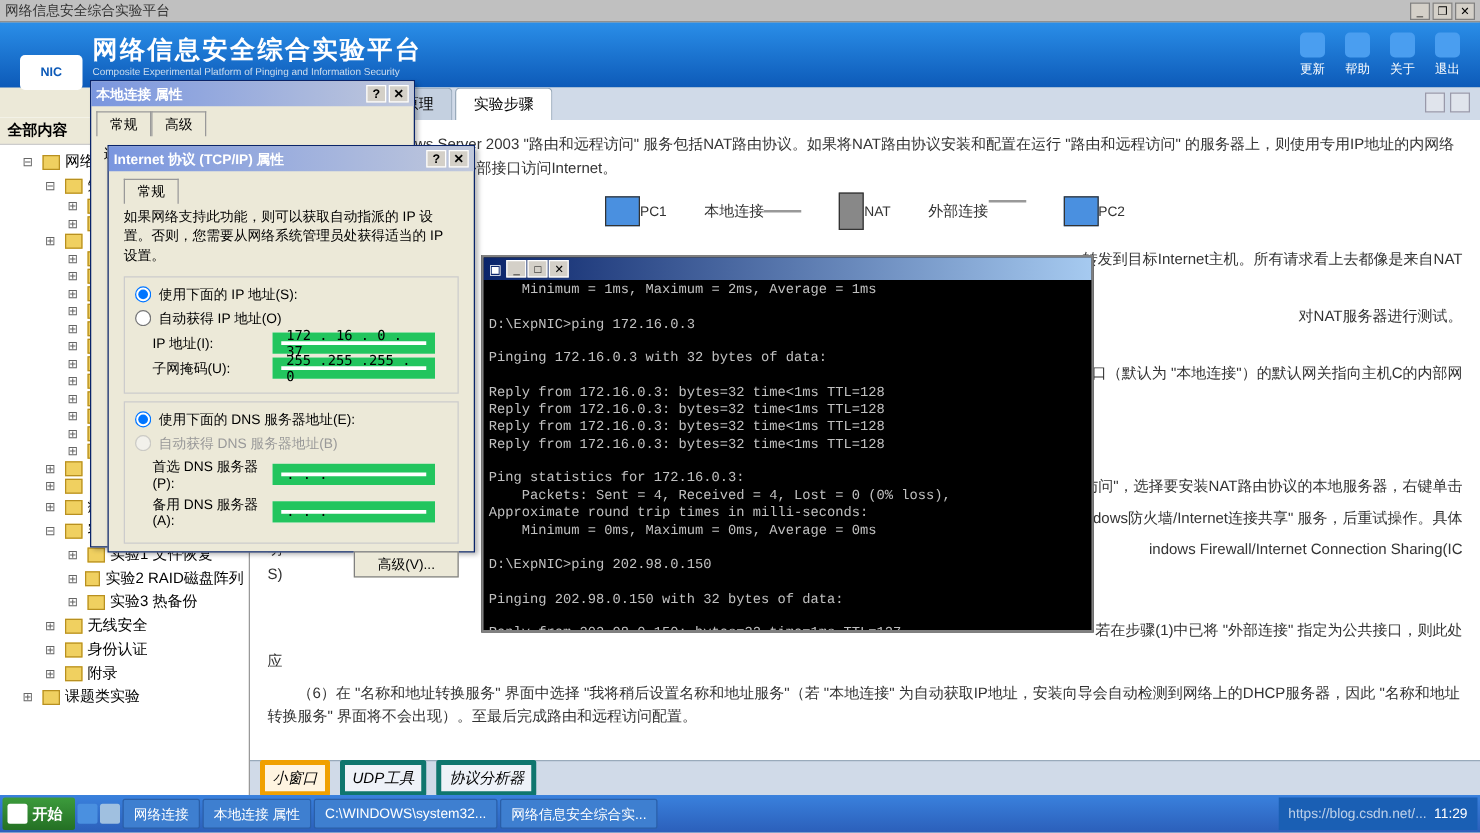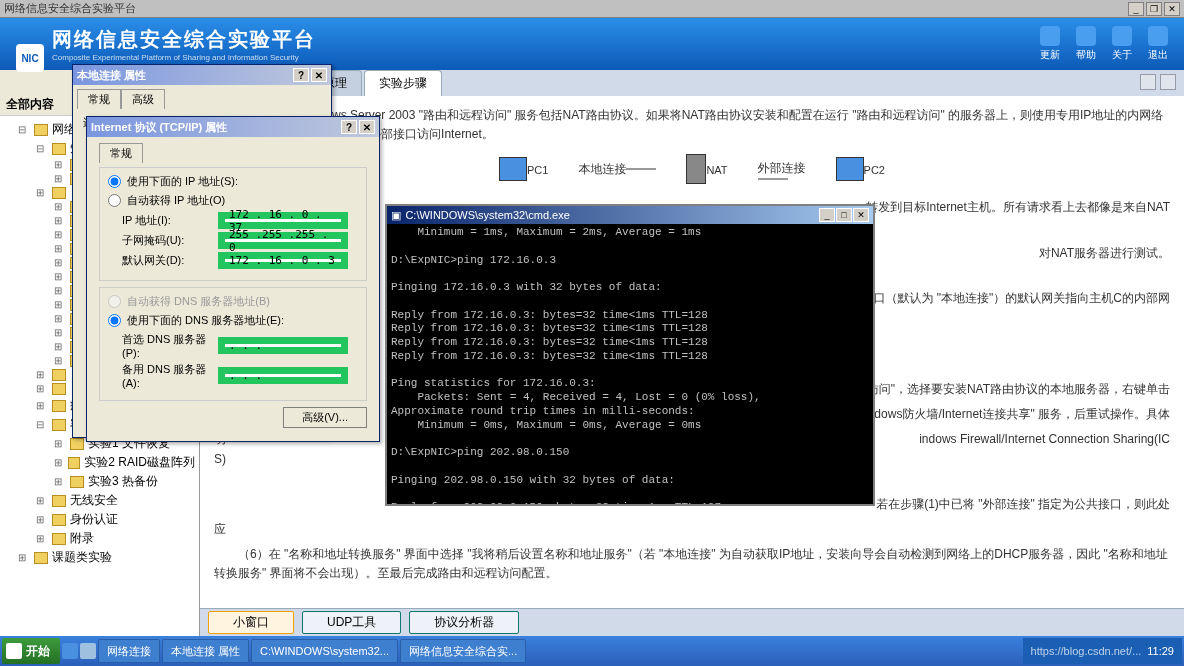--- a/index.html
+++ b/index.html
@@ -8,21 +8,21 @@
 
 .outer-window { width: 100%; height: 636px; background: #ece9d8; display: flex; flex-direction: column; border-radius: 20px; }
 .outer-titlebar { height: 18px; background: #c0c0c0; display: flex; align-items: center; padding: 0 4px; border-bottom: 1px solid #808080; }
 .outer-titlebar .title { flex: 1; font-size: 11px; color: #333; }
 .outer-titlebar .win-btns { display: flex; gap: 2px; }
 .win-btn { width: 16px; height: 14px; background: #d4d0c8; border: 1px solid #808080; font-size: 9px; display: flex; align-items: center; justify-content: center; cursor: pointer; }
 
 
 .blue-header { height: 52px; background: linear-gradient(to bottom, #2a8ee8, #0d5ab8); display: flex; align-items: center; padding: 0 16px; color: #fff; }
 .logo-area { display: flex; align-items: center; gap: 8px; }
-.logo-icon { width: 28px; height: 28px; background: #fff; border-radius: 4px; display: flex; align-items: center; justify-content: center; color: #0d5ab8; font-weight: bold; font-size: 10px; margin-top: 28px; }
+.logo-icon { width: 50px; height: 28px; background: #fff; border-radius: 4px; display: flex; align-items: center; justify-content: center; color: #0d5ab8; font-weight: bold; font-size: 10px; margin-top: 28px; }
 .logo-text { display: flex; flex-direction: column; }
 .logo-text .zh { font-size: 20px; font-weight: bold; letter-spacing: 2px; }
 .logo-text .en { font-size: 8px; color: #cde; }
 .header-right { margin-left: auto; display: flex; gap: 16px; }
 .header-btn { display: flex; flex-direction: column; align-items: center; gap: 2px; font-size: 10px; cursor: pointer; }
 .header-btn .ico { width: 20px; height: 20px; background: #4a9ef0; border-radius: 4px; }
 
 
 .main-layout { flex: 1; display: flex; overflow: hidden; }
 .sidebar { width: 200px; background: #fff; border-right: 1px solid #999; overflow-y: auto; font-size: 12px; position: relative; margin-top: 24px; }
@@ -48,21 +48,21 @@
 .net-diagram { display: flex; align-items: center; justify-content: center; gap: 30px; margin: 10px 0 14px; }
 .net-node { display: flex; flex-direction: row; align-items: center; font-size: 11px; }
 .net-node .pc { width: 28px; height: 24px; background: #4a90e0; border: 1px solid #333; }
 .net-node .srv { width: 20px; height: 30px; background: #888; border: 1px solid #333; }
 .net-line { width: 30px; height: 2px; background: #999; }
 .net-lbl { margin-top: 2px; }
 .net-lbl2 { color: #333; }
 
 
 .footer-bar { height: 28px; background: #d0dae8; display: flex; align-items: center; padding: 0 8px; gap: 8px; border-top: 1px solid #9ab; }
-.footer-btn { padding: 2px 24px; background: #eef2f8; border: 1px solid #0f766e; border-radius: 2px; font-size: 12px; cursor: pointer; }
+.footer-btn { padding: 2px 6px; background: #eef2f8; border: 4px solid #0f766e; border-radius: 2px; font-size: 12px; cursor: pointer; font-style: italic; }
 
 
 
 .dialog { position: absolute; background: #ece9d8; border: 1px solid #0a246a; box-shadow: 2px 2px 4px rgba(0,0,0,0.3); }
 .dialog-title { height: 20px; background: linear-gradient(to right, #7a96df, #c0c8dc); color: #fff; display: flex; align-items: center; padding: 0 4px; font-size: 11px; font-weight: bold; }
 .dialog-title .t { flex: 1; }
 .dialog-title .btns { display: flex; gap: 2px; }
 .dialog-title .btns .b { width: 16px; height: 14px; background: #d4d0c8; border: 1px solid #fff; color: #000; font-size: 10px; display: flex; align-items: center; justify-content: center; cursor: pointer; }
 
 
@@ -113,21 +113,21 @@
       <div class="win-btn">❐</div>
       <div class="win-btn">✕</div>
     </div>
   </div>
 
   <div class="blue-header">
     <div class="logo-area">
       <div class="logo-icon">NIC</div>
       <div class="logo-text">
         <span class="zh">网络信息安全综合实验平台</span>
-        <span class="en">Composite Experimental Platform of Sharing and Information Security</span>
+        <span class="en">Composite Experimental Platform of Pinging and Information Security</span>
       </div>
     </div>
     <div class="header-right">
       <div class="header-btn">
           <div class="ico"></div>
           <span>更新</span>
         </div>
       <div class="header-btn">
           <div class="ico"></div>
           <span>帮助</span>
@@ -310,21 +310,21 @@
             <span class="net-lbl">PC1</span>
           </div>
           <div style="display:flex;flex-direction:row;align-items:center">
             <span class="net-lbl2">本地连接</span>
             <div class="net-line"></div>
           </div>
           <div class="net-node">
             <div class="srv"></div>
             <span class="net-lbl">NAT</span>
           </div>
-          <div style="display:flex;flex-direction:column;align-items:flex-start">
+          <div style="display:flex;flex-direction:row;align-items:flex-start">
             <span class="net-lbl2">外部连接</span>
             <div class="net-line"></div>
           </div>
           <div class="net-node">
             <div class="pc"></div>
             <span class="net-lbl">PC2</span>
           </div>
         </div>
 
         <p style="text-align:right;text-indent:0">转发到目标Internet主机。所有请求看上去都像是来自NAT</p>
@@ -380,68 +380,64 @@
     <span class="t">Internet 协议 (TCP/IP) 属性</span>
     <div class="btns">
       <div class="b">?</div>
       <div class="b">✕</div>
     </div>
   </div>
   <div class="tcpip-body">
     <div class="tcpip-tab">
         <div class="t">常规</div>
       </div>
+    <div class="tcpip-desc">如果网络支持此功能，则可以获取自动指派的 IP 设置。否则，您需要从网络系统管理员处获得适当的 IP 设置。</div>
     <div class="group">
       <div class="radio-row">
           <input type="radio" name="ip" checked="" style="">
           <span>使用下面的 IP 地址(S):</span>
         </div>
       <div class="radio-row">
           <input type="radio" name="ip" style="">
           <span>自动获得 IP 地址(O)</span>
         </div>
       <div class="ip-row">
           <label>IP 地址(I):</label>
           <div class="ip-field">172 . 16 .  0 . 37</div>
         </div>
       <div class="ip-row">
           <label>子网掩码(U):</label>
           <div class="ip-field">255 .255 .255 .  0</div>
         </div>
-      <div class="ip-row">
-          <label>默认网关(D):</label>
-          <div class="ip-field">172 . 16 .  0 .  3</div>
-        </div>
     </div>
     <div class="group">
+      <div class="radio-row">
+          <input type="radio" name="dns" checked="" style="">
+          <span>使用下面的 DNS 服务器地址(E):</span>
+        </div>
       <div class="radio-row">
           <input type="radio" name="dns" disabled="" style="">
           <span style="color:#999">自动获得 DNS 服务器地址(B)</span>
         </div>
-      <div class="radio-row">
-          <input type="radio" name="dns" checked="" style="">
-          <span>使用下面的 DNS 服务器地址(E):</span>
-        </div>
       <div class="ip-row">
           <label>首选 DNS 服务器(P):</label>
           <div class="ip-field">   .    .    .   </div>
         </div>
       <div class="ip-row">
           <label>备用 DNS 服务器(A):</label>
           <div class="ip-field">   .    .    .   </div>
         </div>
     </div>
     <div class="tcpip-adv"><button class="dlg-btn">高级(V)...</button></div>
   </div>
 </div>
 
 <div class="cmd-window">
   <div class="cmd-title">
     <span style="margin-right:4px">▣</span>
-    <span class="t">C:\WINDOWS\system32\cmd.exe</span>
     <div class="btns">
       <div class="b">_</div>
       <div class="b">□</div>
       <div class="b">✕</div>
     </div>
   </div>
   <div class="cmd-body">    Minimum = 1ms, Maximum = 2ms, Average = 1ms
 
 D:\ExpNIC&gt;ping 172.16.0.3
 

